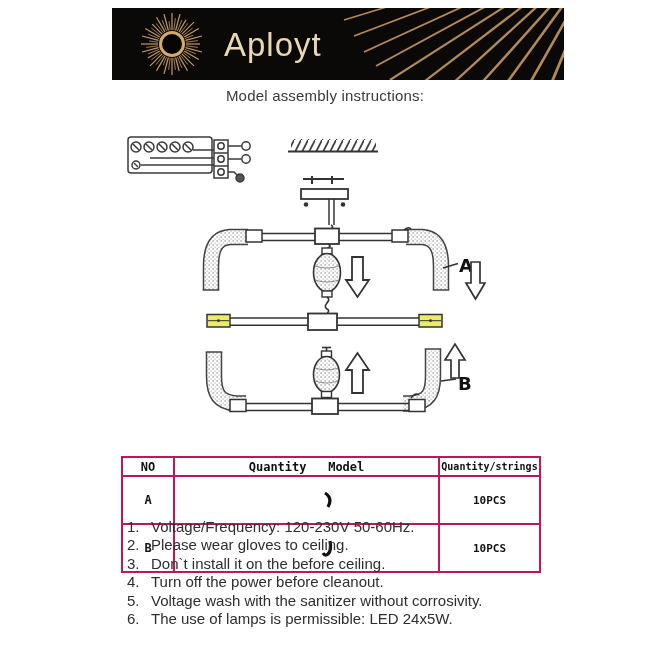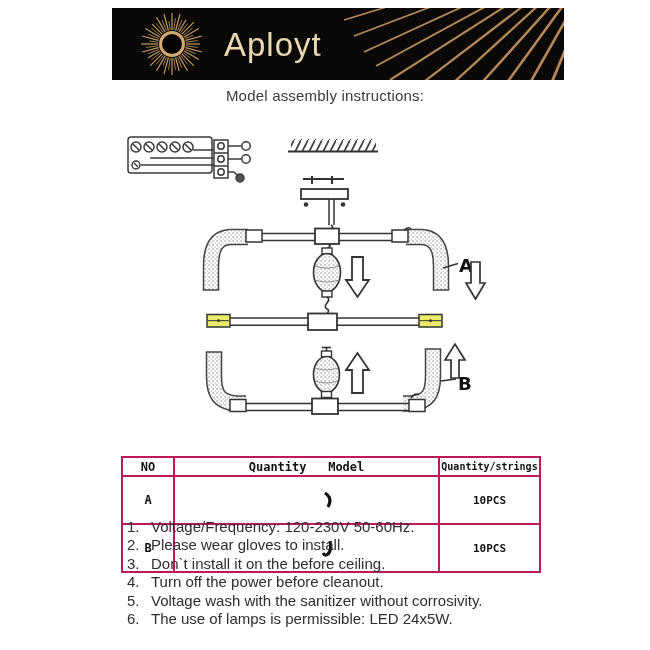--- a/index.html
+++ b/index.html
@@ -302,21 +302,21 @@
 </tbody>
   </table>
 
 <div class="abs instructions">
   <div class="instr-row">
     <span class="instr-num">1.</span>
     <span class="instr-text">Voltage/Frequency: 120-230V 50-60Hz.</span>
   </div>
   <div class="instr-row">
     <span class="instr-num">2.</span>
-    <span class="instr-text">Please wear gloves to install.</span>
+    <span class="instr-text">Please wear gloves to ceiling.</span>
   </div>
   <div class="instr-row">
     <span class="instr-num">3.</span>
     <span class="instr-text">Don`t install it on the before ceiling.</span>
   </div>
   <div class="instr-row">
     <span class="instr-num">4.</span>
     <span class="instr-text">Turn off the power before cleanout.</span>
   </div>
   <div class="instr-row">

